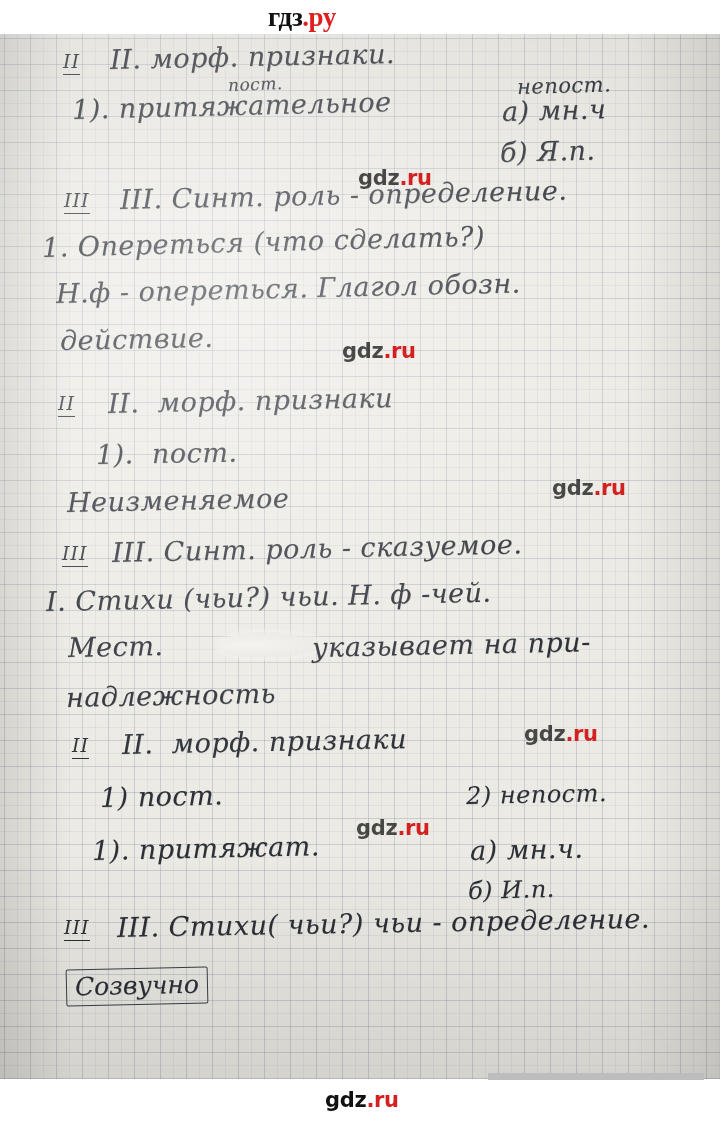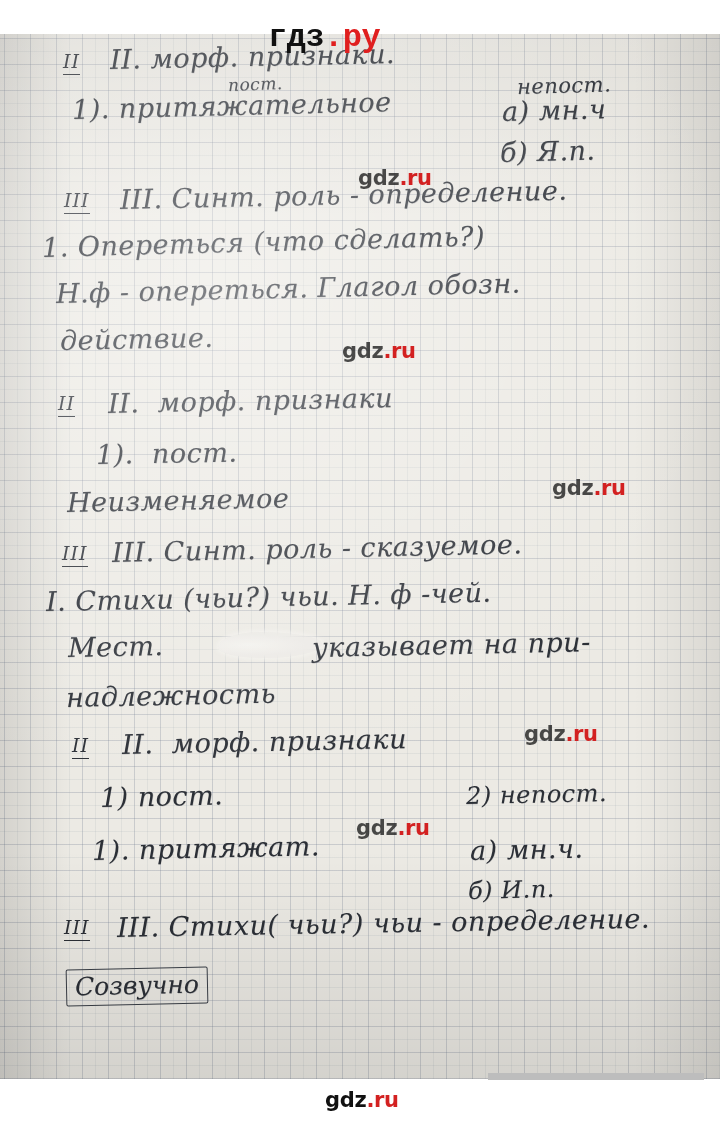--- a/index.html
+++ b/index.html
@@ -20,26 +20,26 @@
     position: absolute;
     left: 0; top: 0;
     width: 720px;
     height: 34px;
     background: #ffffff;
     z-index: 40;
   }
   .topbar-logo {
     position: absolute;
     left: 268px;
-    top: 19px;
-    font-size: 32px;
+    top: 2px;
+    font-size: 27px;
     font-weight: bold;
     letter-spacing: -0.5px;
     color: #111111;
-    font-family: Liberation Mono, monospace;
+    font-family: Liberation Serif, serif;
   }
   .topbar-logo .ru {
     color: #e01f1f;
   }
 
   
   .sheet {
     position: absolute;
     left: 0;
     top: 34px;

